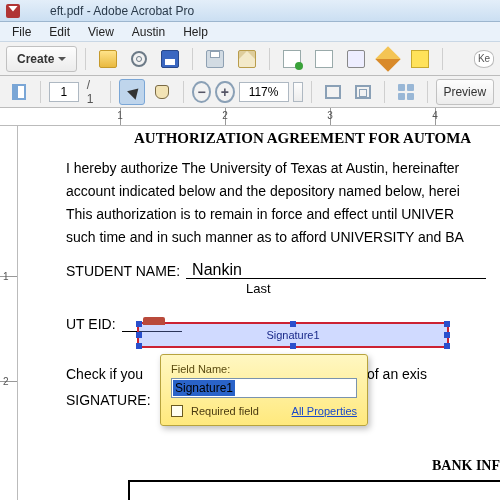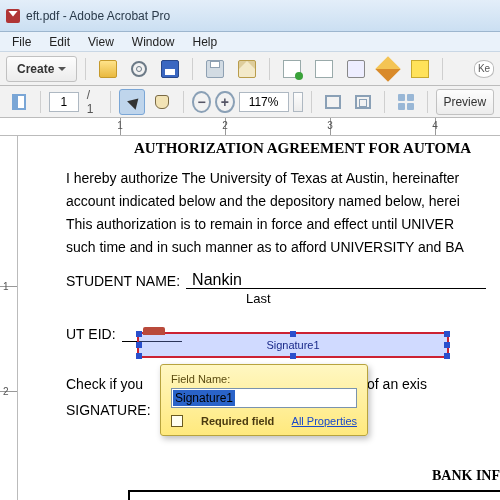--- a/index.html
+++ b/index.html
@@ -1,18 +1,18 @@
 <!DOCTYPE html>
 <html><head>
 <meta charset="utf-8">
 <style>
   * { margin: 0; padding: 0; box-sizing: border-box; font-family: "Segoe UI", Tahoma, sans-serif; }
   body { background: #fff; width: 500px; height: 500px; overflow: hidden; font-size: 12px; }
 
-  .titlebar { background: linear-gradient(#e3eef9,#cbdff2); height: 32px; display: flex; align-items: center; padding: 0 6px; border-bottom: 1px solid #9db6ce; }
+  .titlebar { background: linear-gradient(#e3eef9,#cbdff2); height: 22px; display: flex; align-items: center; padding: 0 6px; border-bottom: 1px solid #9db6ce; gap: 24px; }
   .titlebar .logo { width: 14px; height: 14px; background: #b03535; border-radius: 2px; margin-right: 6px; position: relative; }
   .titlebar .logo::after { content:""; position:absolute; inset:2px; background:#fff; clip-path: polygon(0 0,100% 0,50% 60%); }
   .titlebar .title { color: #2a3a4a; font-size: 12px; }
 
   .menubar { background: #eaf2fa; height: 20px; display: flex; align-items: center; gap: 2px; padding: 0 4px; border-bottom: 1px solid #c9d7e5; }
   .menubar .mitem { padding: 1px 8px; font-size: 12px; color: #222; cursor: default; }
 
   .toolbar1, .toolbar2 { background: #f2f2f2; border-bottom: 1px solid #bcbcbc; display: flex; align-items: center; padding: 3px 6px; gap: 4px; }
   .toolbar1 { height: 34px; }
   .toolbar2 { height: 32px; }
@@ -78,40 +78,40 @@
   .sig-field .h-bm{left:50%;bottom:-3px;transform:translateX(-50%)}
   .sig-field .h-ml{left:-3px;top:50%;transform:translateY(-50%)}
   .sig-field .h-mr{right:-3px;top:50%;transform:translateY(-50%)}
   .sig-tab{position:absolute;left:4px;top:-7px;width:22px;height:8px;background:#b94a3b;border-radius:2px 2px 0 0;}
   .sig-center{position:absolute;inset:0;display:flex;align-items:center;justify-content:center;color:#1a2a8a;font-size:11px;font-family:"Segoe UI",sans-serif;}
 
   .popup{position:absolute;left:160px;top:228px;width:208px;background:linear-gradient(#fff7c2,#ffe97d);border:1px solid #b7a33e;border-radius:3px;padding:8px 10px 8px;box-shadow:2px 3px 6px rgba(0,0,0,.25);font-family:"Segoe UI",sans-serif;}
   .popup .plabel{font-size:11px;color:#5a4a10;margin-bottom:3px;}
   .popup .selected-text{background:#2a63c9;display:inline-block;padding:1px 2px;margin:1px;font-size:12px;}
   .popup .row2{display:flex;justify-content:space-between;align-items:center;margin-top:7px;font-size:11px;}
-  .popup .chk{display:flex;align-items:center;gap:18px;color:#4a3a10;font-weight:bold;}
+  .popup .chk{display:flex;align-items:center;gap:8px;color:#4a3a10;}
   .popup .chk .box{width:12px;height:12px;border:1px solid #6a5a20;background:#fffef0;}
   .popup .link{color:#1a49c9;text-decoration:underline;cursor:pointer;}
 
   .bankhdr{position:absolute;right:0;bottom:26px;font-weight:bold;font-size:14px;font-family:'Times New Roman',serif;}
   .bottom-box{position:absolute;left:110px;right:0;bottom:0;height:20px;border-top:2px solid #000;border-left:2px solid #000;}
 </style>
 </head>
 <body>
 
 <div class="titlebar">
   <span class="logo"></span>
   <span class="title">eft.pdf - Adobe Acrobat Pro</span>
 </div>
 
 <div class="menubar">
   <div class="mitem">File</div>
   <div class="mitem">Edit</div>
   <div class="mitem">View</div>
-  <div class="mitem">Window</div>
+  <div class="mitem">Austin</div>
   <div class="mitem">Help</div>
 </div>
 
 <div class="toolbar1">
   <div class="tbtn text create">
     <span>Create</span>
     <span class="caret"></span>
   </div>
   <div class="sep"></div>
   <div class="tbtn">

